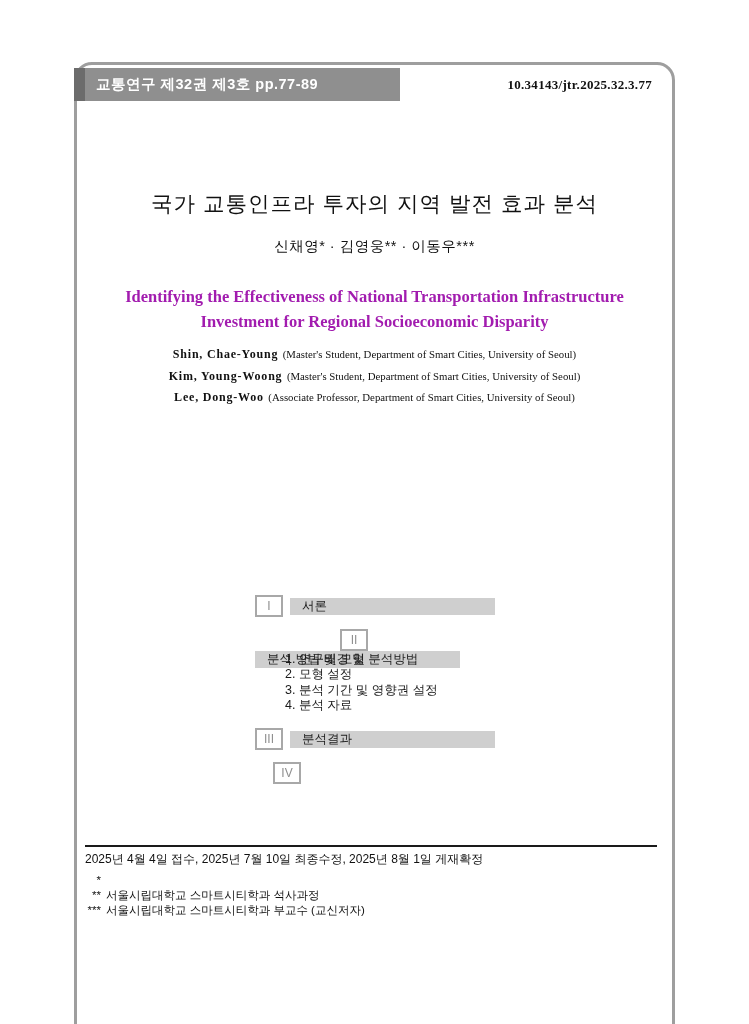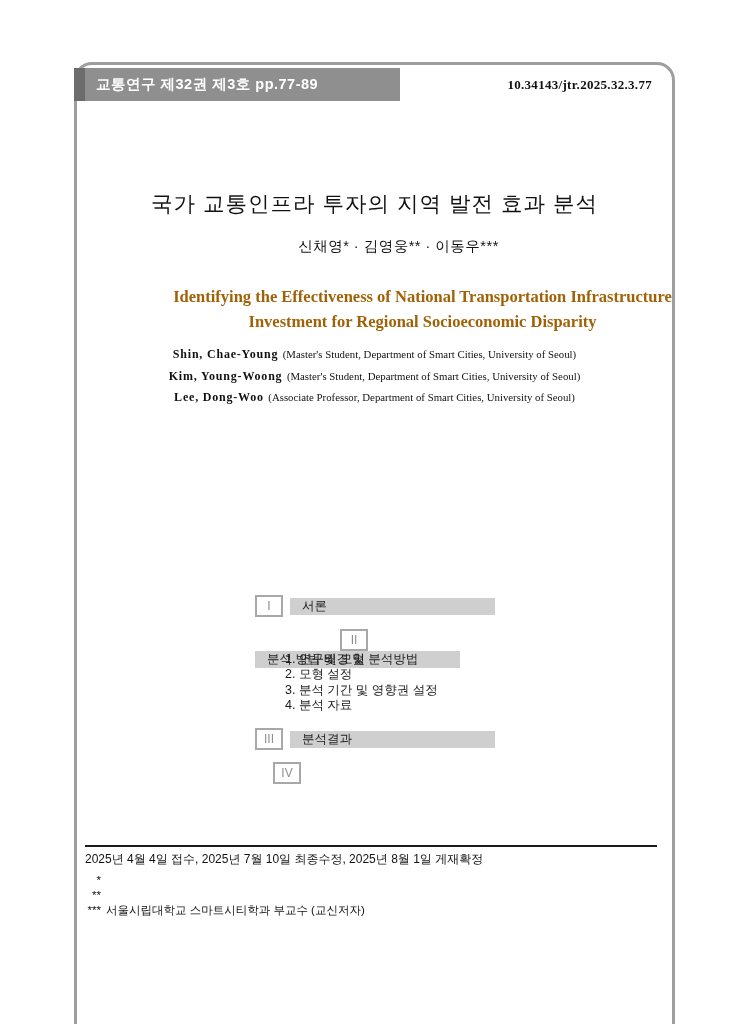--- a/index.html
+++ b/index.html
@@ -28,26 +28,26 @@
     font-family:"Liberation Serif","DejaVu Serif",serif;
     font-weight:bold;font-size:13px;letter-spacing:0.3px;color:#111;
   }
   
   .title-ko{
     position:absolute;top:124px;left:0;width:100%;margin:0;
     text-align:center;font-size:21.5px;font-weight:500;letter-spacing:1px;color:#111;
   }
   .authors-ko{
     position:absolute;top:172px;left:0;width:100%;
-    text-align:center;font-size:14.5px;letter-spacing:0.5px;color:#111;padding-left:24px;
+    text-align:center;font-size:14.5px;letter-spacing:0.5px;color:#111;
   }
   .title-en{
-    position:absolute;top:219px;left:16px;width:100%;text-align:center;
+    position:absolute;top:219px;left:0;width:100%;text-align:center;
     font-family:"Liberation Serif","DejaVu Serif",serif;
-    font-weight:bold;font-size:16.5px;line-height:25px;color:#a16207;padding-left:32px;
+    font-weight:bold;font-size:16.5px;line-height:25px;color:#a21caf;
   }
   .authors-en{
     position:absolute;top:278px;left:0;width:100%;text-align:center;line-height:19.5px;
   }
   .a-name{
     font-family:"Liberation Serif","DejaVu Serif",serif;font-weight:bold;
     font-size:12px;letter-spacing:0.8px;color:#111;
   }
   .a-affil{
     font-family:"Liberation Serif","DejaVu Serif",serif;
@@ -146,20 +146,21 @@
   <div class="rule"></div>
 
   <div class="dates">2025년 4월 4일 접수, 2025년 7월 10일 최종수정, 2025년 8월 1일 게재확정</div>
 
   <div class="notes">
     <div class="note-row">
       <span class="note-mark">*</span>
     </div>
     <div class="note-row">
       <span class="note-mark">**</span>
+      <span class="note-text">서울시립대학교 스마트시티학과 석사과정</span>
     </div>
     <div class="note-row">
       <span class="note-mark">***</span>
       <span class="note-text">서울시립대학교 스마트시티학과 부교수 (교신저자)</span>
     </div>
   </div>
 
 </div>
 
 </body></html>

